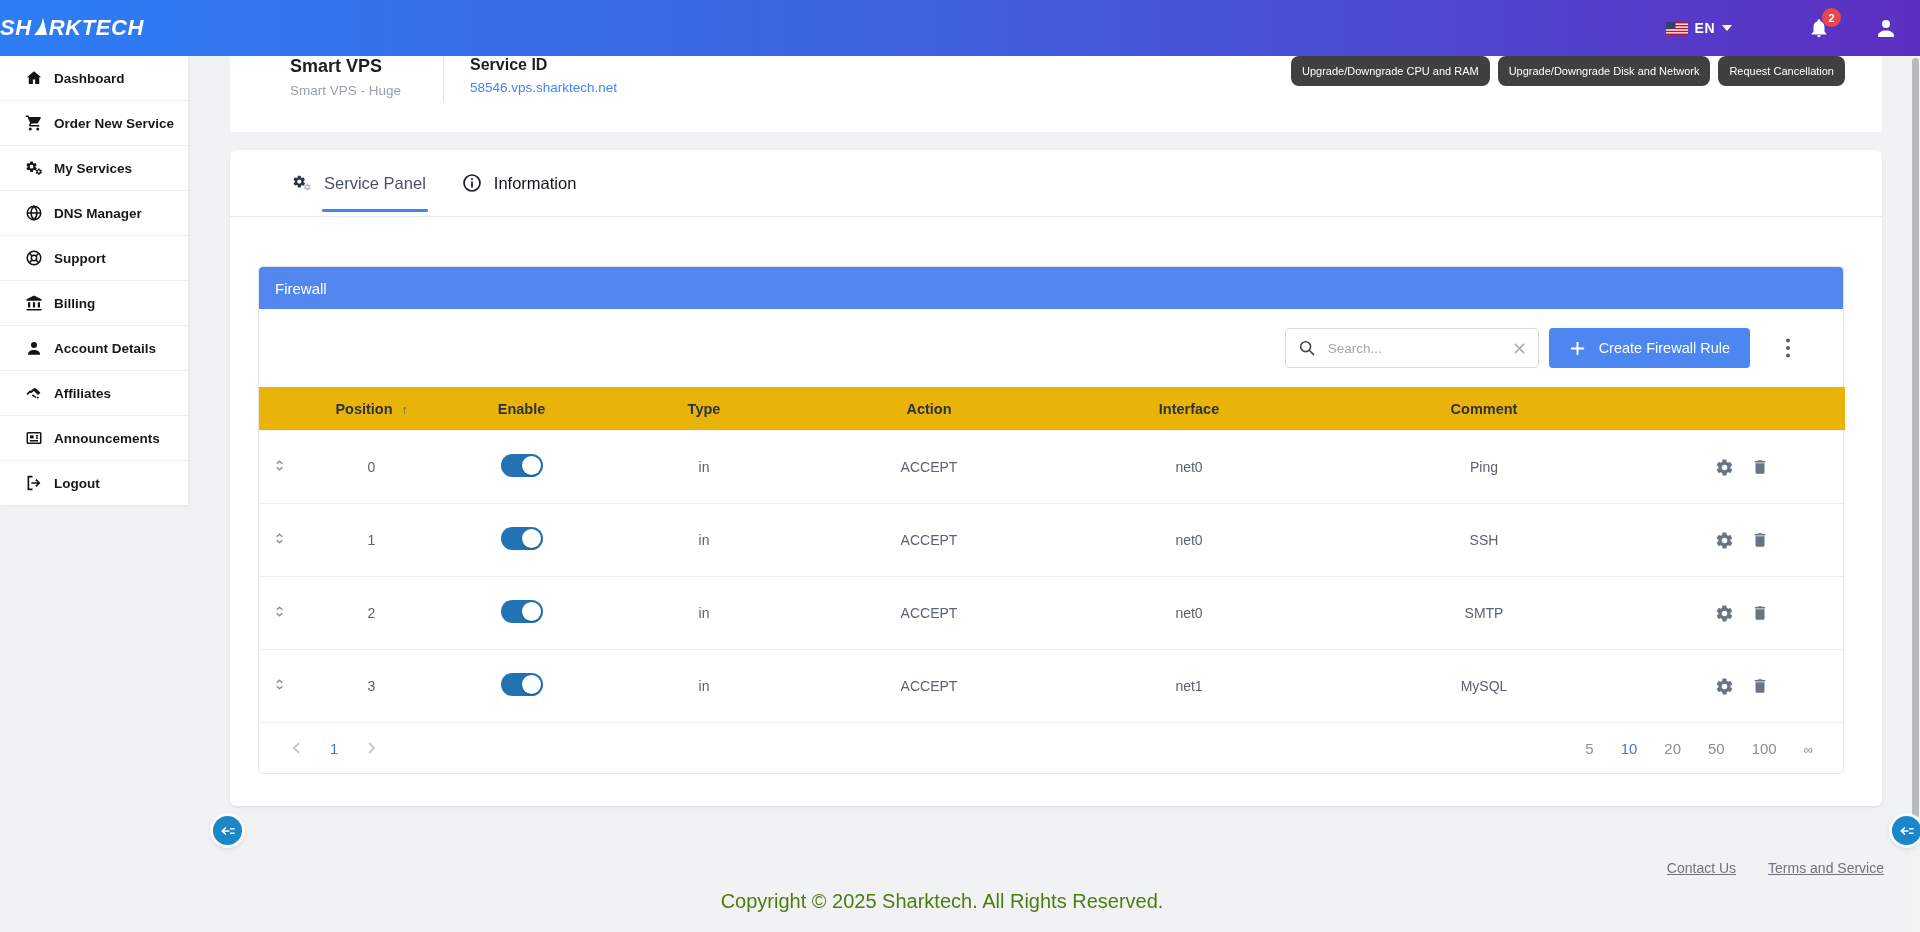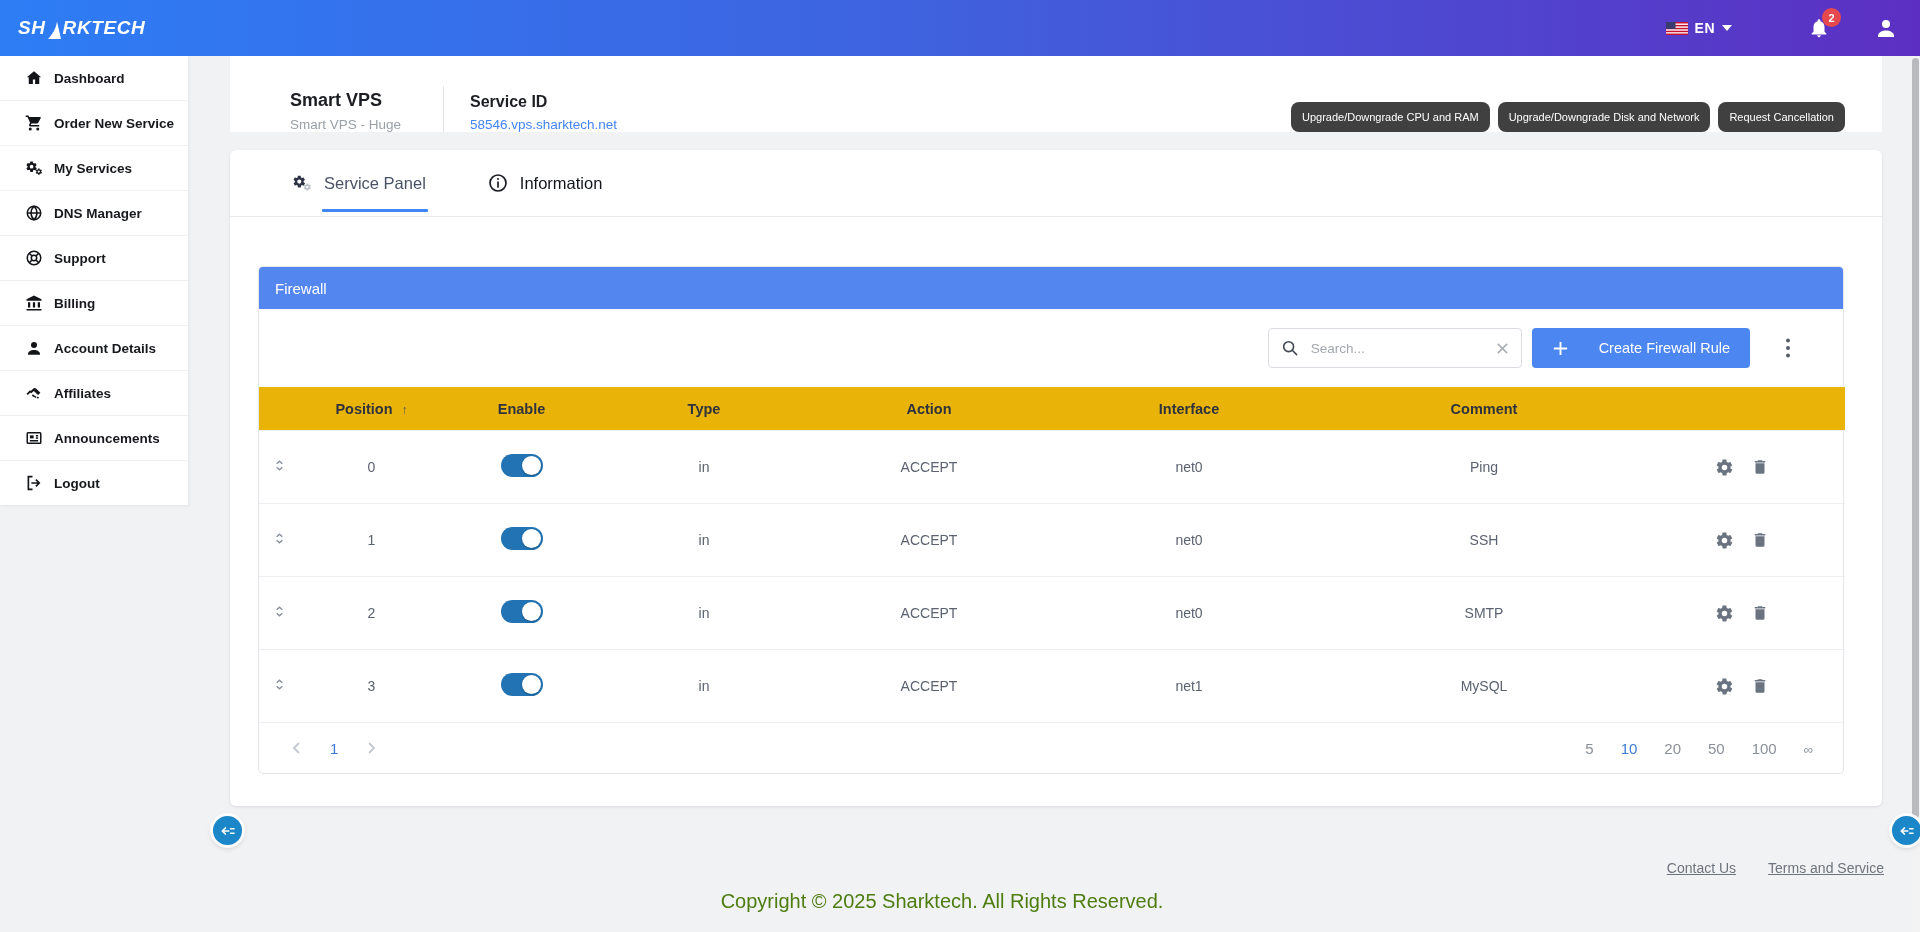--- a/index.html
+++ b/index.html
@@ -6,57 +6,57 @@
   body{
     width:1920px;height:932px;overflow:hidden;position:relative;
     background:#f1f2f4;
     font-family:"Liberation Sans","DejaVu Sans",sans-serif;
     -webkit-font-smoothing:antialiased;
   }
   
   .topbar{position:absolute;top:0;left:0;right:0;height:56px;z-index:6;
     background:linear-gradient(90deg,#2d7df5 0%,#3f62df 48%,#5c2fc2 100%);
     display:flex;align-items:center;color:#fff}
-  .logo{margin-left:18px;font-size:19px;font-weight:800;font-style:italic;
-    letter-spacing:.6px;display:flex;align-items:center;cursor:pointer;user-select:none}
+  .logo{font-size:22px;font-weight:800;font-style:italic;
+    letter-spacing:.6px;display:flex;align-items:flex-start;cursor:pointer;user-select:none}
   .logo .fin{display:inline-flex;transform:translateY(2px);margin:0 1px}
   .topbar-right{margin-left:auto;display:flex;align-items:center;margin-right:22px}
   .lang{display:flex;align-items:center;gap:7px;cursor:pointer}
   .lang .code{font-weight:700;font-size:14px;letter-spacing:.5px}
   .bell-wrap{position:relative;margin-left:76px;cursor:pointer;display:flex}
   .badge{position:absolute;top:-8px;right:-11px;background:#e5484d;border-radius:50%;
     width:19px;height:19px;font-size:11px;font-weight:700;font-style:normal;
     display:flex;align-items:center;justify-content:center;color:#fff}
   .user-btn{margin-left:44px;cursor:pointer;display:flex}
 
   
   .sidebar{position:absolute;top:56px;left:0;width:188px;background:#fff;
     box-shadow:1px 1px 3px rgba(0,0,0,.06);z-index:4}
   .side-item{height:44px;display:flex;align-items:center;padding-left:25px;gap:11px;
     border-bottom:1px solid #f0f0f2;font-size:13.5px;font-weight:700;color:#17191d;cursor:pointer}
   .side-item:last-child{border-bottom:none}
   .side-item svg{width:18px;height:18px;flex:none}
 
   
   .band{position:absolute;left:230px;top:56px;width:1652px;height:76px;background:#fff;
-    display:flex;align-items:flex-end}
+    display:flex;align-items:flex-start}
   .band .block1{margin-left:60px;width:153px}
   .band .title{font-size:18px;font-weight:700;color:#1c1e23}
   .band .sub{font-size:13.5px;color:#9aa0a8;margin-top:6px}
   .vdiv{width:1px;height:46px;background:#e3e4e8;margin-right:26px}
   .band .link{color:#4285f4;font-size:13.5px;margin-top:6px;cursor:pointer}
   .band-actions{margin-left:auto;margin-right:37px;display:flex;gap:8px}
   .band-btn{background:#404040;color:#fff;border:none;border-radius:8px;font-size:11px;
     padding:9px 11px;font-family:inherit;cursor:pointer;white-space:nowrap}
 
   
   .card{position:absolute;left:230px;top:150px;width:1652px;height:656px;background:#fff;
     border-radius:6px;box-shadow:0 1px 3px rgba(16,24,40,.10)}
   .tabs{height:67px;box-sizing:border-box;display:flex;align-items:stretch;
-    padding-left:62px;gap:62px;border-bottom:1px solid #e9eaee}
+    padding-left:62px;gap:36px;border-bottom:1px solid #e9eaee}
   .tab{display:flex;align-items:center;gap:12px;font-size:16.5px;color:#12151a;
     position:relative;cursor:pointer}
   .tab.active{color:#495265}
   .tab.active::after{content:"";position:absolute;left:30px;right:-2px;bottom:4px;height:3px;
     background:#4285f4;border-radius:1px}
   .tab svg{flex:none}
 
   
   .fw-panel{position:absolute;left:28px;top:116px;width:1586px;box-sizing:border-box;
     border:1px solid #e4e6ea;border-radius:5px;background:#fff}
@@ -65,21 +65,21 @@
   .fw-toolbar{height:78px;display:flex;align-items:center;justify-content:flex-end;
     padding-right:48px}
   .search-box{width:254px;height:40px;border:1px solid #d9dce1;border-radius:4px;
     display:flex;align-items:center;padding:0 12px;gap:10px;box-sizing:border-box;
     margin-right:10px;background:#fff}
   .search-box input{border:none;outline:none;flex:1;font-size:13.5px;color:#333;
     font-family:inherit;background:transparent;min-width:0}
   .search-box input::placeholder{color:#a2a8b0}
   .search-clear{color:#a8adb5;display:flex;cursor:pointer}
   .create-btn{height:40px;background:#4c86f0;border:none;border-radius:4px;color:#fff;
-    font-size:14.5px;display:flex;align-items:center;gap:30px;padding:0 20px;
+    font-size:14.5px;display:flex;align-items:center;gap:13px;padding:0 20px;
     font-family:inherit;cursor:pointer}
   .kebab{color:#565d68;margin-left:31px;cursor:pointer;display:flex;padding:4px}
 
   table.fw{width:100%;border-collapse:collapse;table-layout:fixed}
   table.fw thead th{background:#eab308;height:41px;font-size:14.5px;color:#2e333d;
     font-weight:700;text-align:center;cursor:pointer}
   table.fw tbody td{height:70px;text-align:center;font-size:14px;color:#5b6270;
     border-top:1px solid #edeef1}
   .sort-arrow{font-size:12px;color:#4b5160;margin-left:9px;font-weight:400}
   .drag-handle{color:#8b919c;display:inline-flex;cursor:grab}

